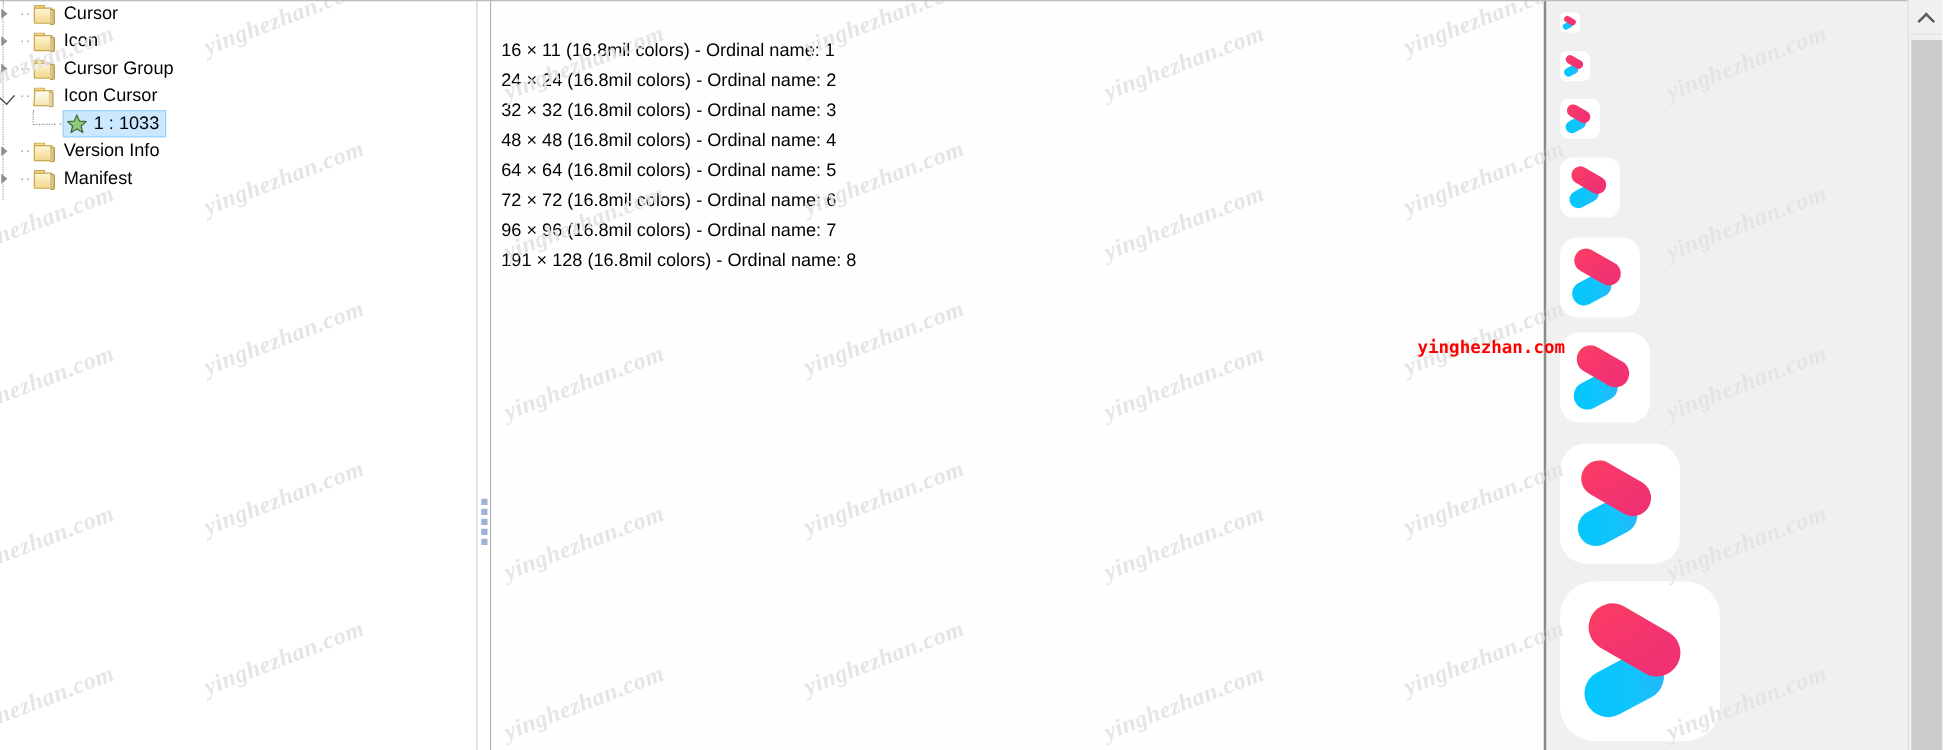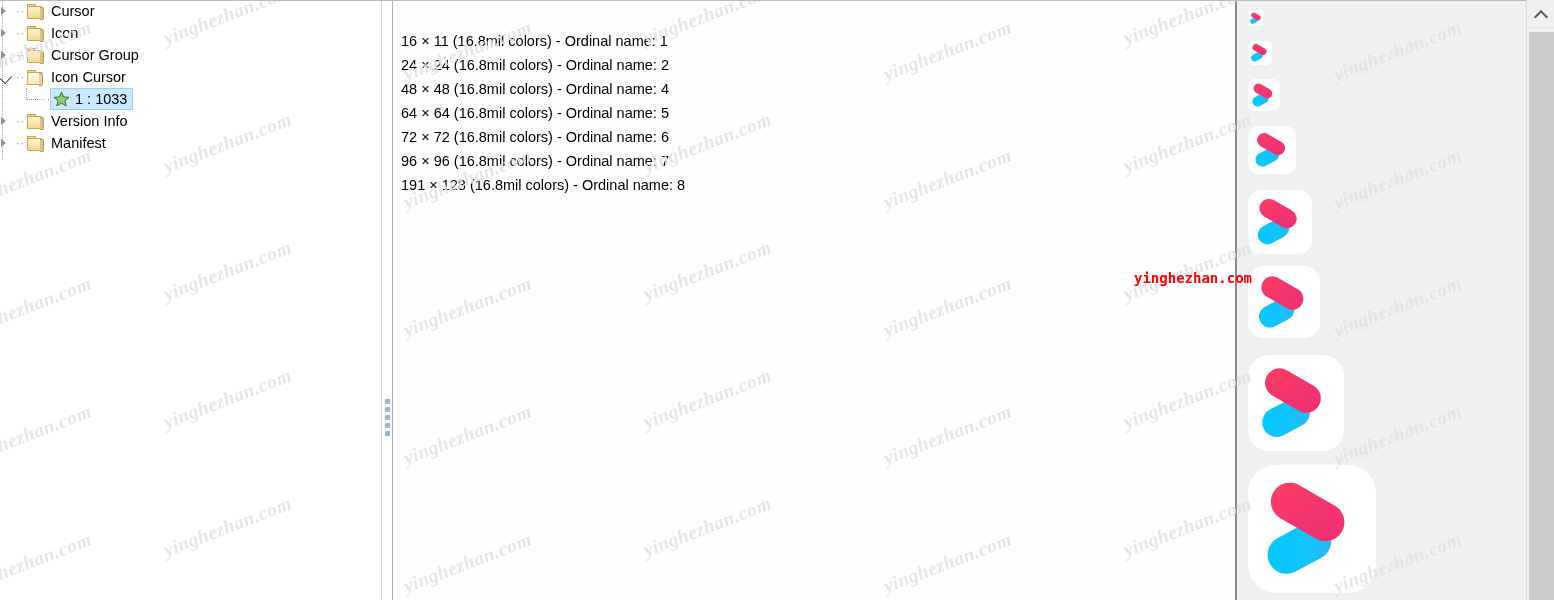--- a/index.html
+++ b/index.html
@@ -417,20 +417,21 @@
         <i></i>
         <i></i>
         <i></i>
     </div>
   </div>
 
   <div class="center-panel">
     <div id="res-lines">
         <div class="res-line">16 × 11 (16.8mil colors) - Ordinal name: 1</div>
         <div class="res-line">24 × 24 (16.8mil colors) - Ordinal name: 2</div>
+        <div class="res-line">32 × 32 (16.8mil colors) - Ordinal name: 3</div>
         <div class="res-line">48 × 48 (16.8mil colors) - Ordinal name: 4</div>
         <div class="res-line">64 × 64 (16.8mil colors) - Ordinal name: 5</div>
         <div class="res-line">72 × 72 (16.8mil colors) - Ordinal name: 6</div>
         <div class="res-line">96 × 96 (16.8mil colors) - Ordinal name: 7</div>
         <div class="res-line">191 × 128 (16.8mil colors) - Ordinal name: 8</div>
       </div>
   </div>
 
   <div class="preview-panel">
     <div id="icon-slots">

